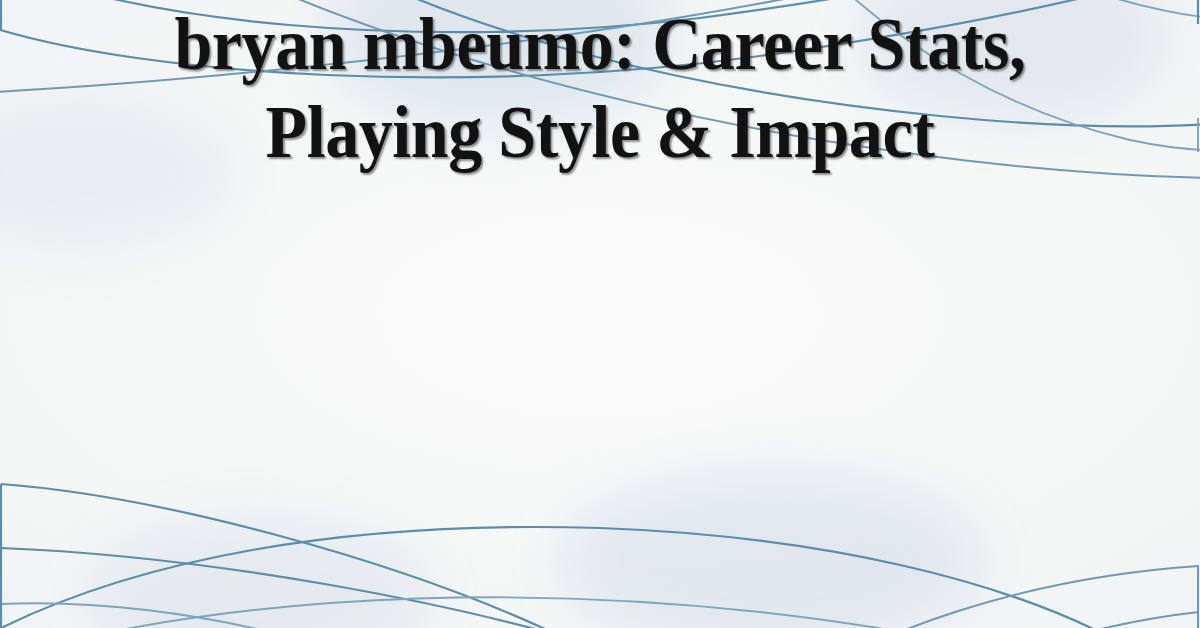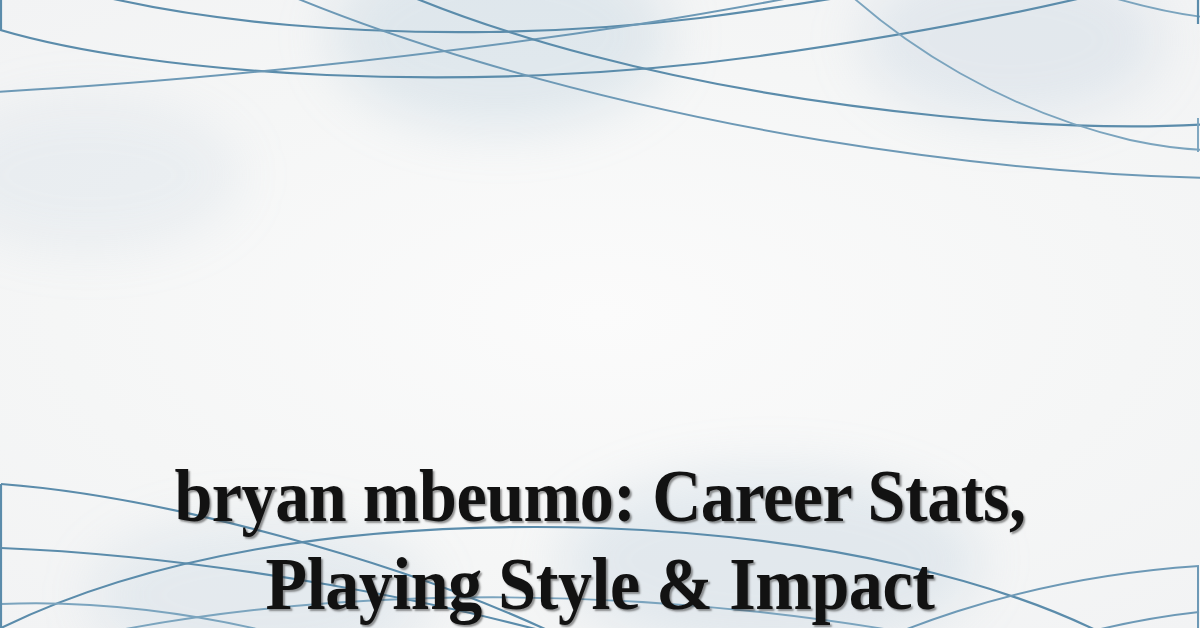--- a/index.html
+++ b/index.html
@@ -83,21 +83,21 @@
   }
 
   
   .title-wrap {
     position: absolute;
     left: 0;
     top: 0;
     width: 1200px;
     height: 628px;
     display: flex;
-    align-items: flex-end;
+    align-items: flex-start;
     justify-content: center;
     box-sizing: border-box;
     padding: 0 120px;
   }
   .title {
     margin: 0;
     width: 100%;
     text-align: center;
     font-family: "Liberation Serif", "DejaVu Serif", serif;
     font-weight: 700;

